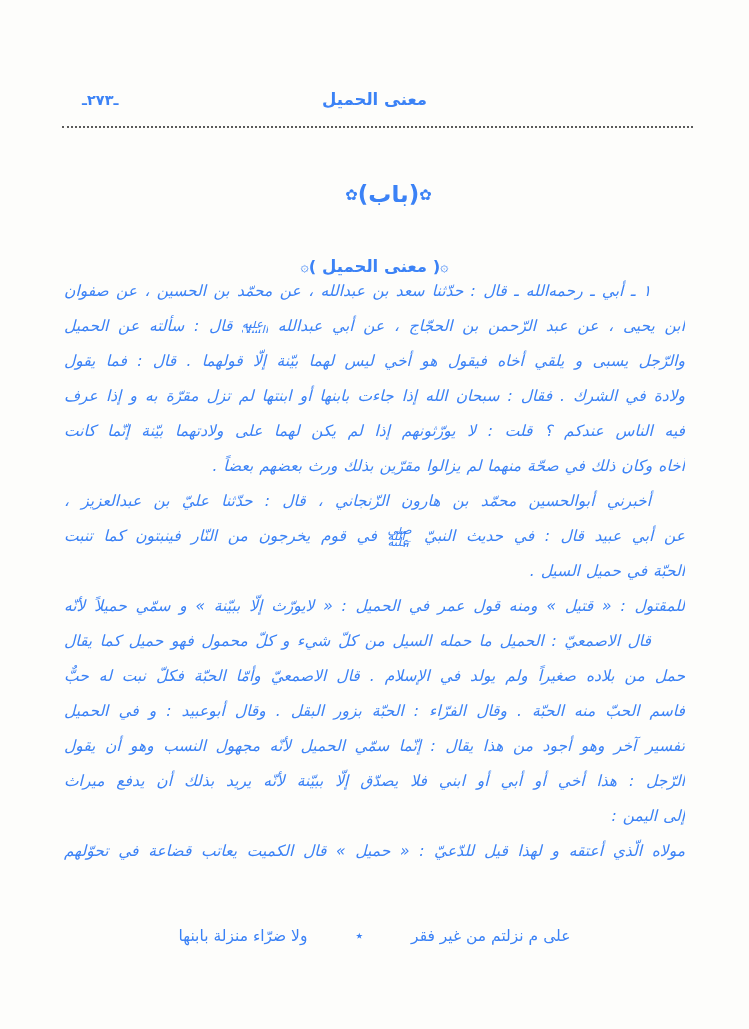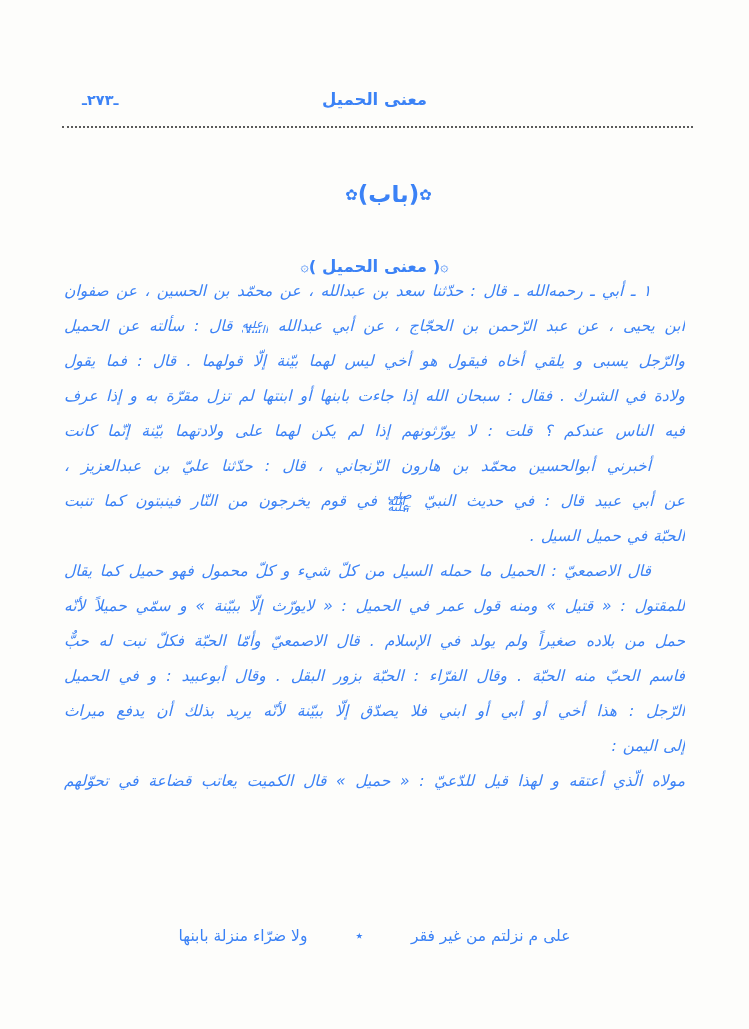--- a/index.html
+++ b/index.html
@@ -72,27 +72,29 @@
   <div class="bab-heading"><span class="orn">✿</span><span>(باب)</span><span class="orn">✿</span></div>
 
   <div class="section-heading"><span class="orn">۞</span><span>( معنى الحميل )</span><span class="orn">۞</span></div>
 
   <div class="body-text">
     <div class="line indent">١ ـ أبي ـ رحمه‌الله ـ قال : حدّثنا سعد بن عبدالله ، عن محمّد بن الحسين ، عن صفوان</div>
     <div class="line"><span>ابن يحيى ، عن عبد الرّحمن بن الحجّاج ، عن أبي عبدالله </span><span class="hon">عليه السلام</span><span> قال : سألته عن الحميل</span></div>
     <div class="line">والرّجل يسبى و يلقي أخاه فيقول هو أخي ليس لهما بيّنة إلّا قولهما . قال : فما يقول</div>
     <div class="line">ولادة في الشرك . فقال : سبحان الله إذا جاءت بابنها أو ابنتها لم تزل مقرّة به و إذا عرف</div>
     <div class="line">فيه الناس عندكم ؟ قلت : لا يورّثونهم إذا لم يكن لهما على ولادتهما بيّنة إنّما كانت</div>
+    <div class="line pend">أخاه وكان ذلك في صحّة منهما لم يزالوا مقرّين بذلك ورث بعضهم بعضاً .</div>
     <div class="line indent">أخبرني أبوالحسين محمّد بن هارون الزّنجاني ، قال : حدّثنا عليّ بن عبدالعزيز ،</div>
     <div class="line"><span>عن أبي عبيد قال : في حديث النبيّ </span><span class="hon">صلى الله عليه وآله</span><span> في قوم يخرجون من النّار فينبتون كما تنبت</span></div>
     <div class="line pend">الحبّة في حميل السيل .</div>
+    <div class="line">للمقتول : « قتيل » ومنه قول عمر في الحميل : « لايورّث إلّا ببيّنة » و سمّي حميلاً لأنّه</div>
     <div class="line indent">قال الاصمعيّ : الحميل ما حمله السيل من كلّ شيء و كلّ محمول فهو حميل كما يقال</div>
-    <div class="line">للمقتول : « قتيل » ومنه قول عمر في الحميل : « لايورّث إلّا ببيّنة » و سمّي حميلاً لأنّه</div>
     <div class="line">حمل من بلاده صغيراً ولم يولد في الإسلام . قال الاصمعيّ وأمّا الحبّة فكلّ نبت له حبٌّ</div>
     <div class="line">فاسم الحبّ منه الحبّة . وقال الفرّاء : الحبّة بزور البقل . وقال أبوعبيد : و في الحميل</div>
+    <div class="line">تفسير آخر وهو أجود من هذا يقال : إنّما سمّي الحميل لأنّه مجهول النسب وهو أن يقول</div>
     <div class="line">الرّجل : هذا أخي أو أبي أو ابني فلا يصدّق إلّا ببيّنة لأنّه يريد بذلك أن يدفع ميراث</div>
     <div class="line pend">إلى اليمن :</div>
     <div class="line">مولاه الّذي أعتقه و لهذا قيل للدّعيّ : « حميل » قال الكميت يعاتب قضاعة في تحوّلهم</div>
   </div>
 
   <div class="poetry">
     <span>على م نزلتم من غير فقر</span>
     <span class="sep">٭</span>
     <span>ولا ضرّاء منزلة بابنها</span>
   </div>

